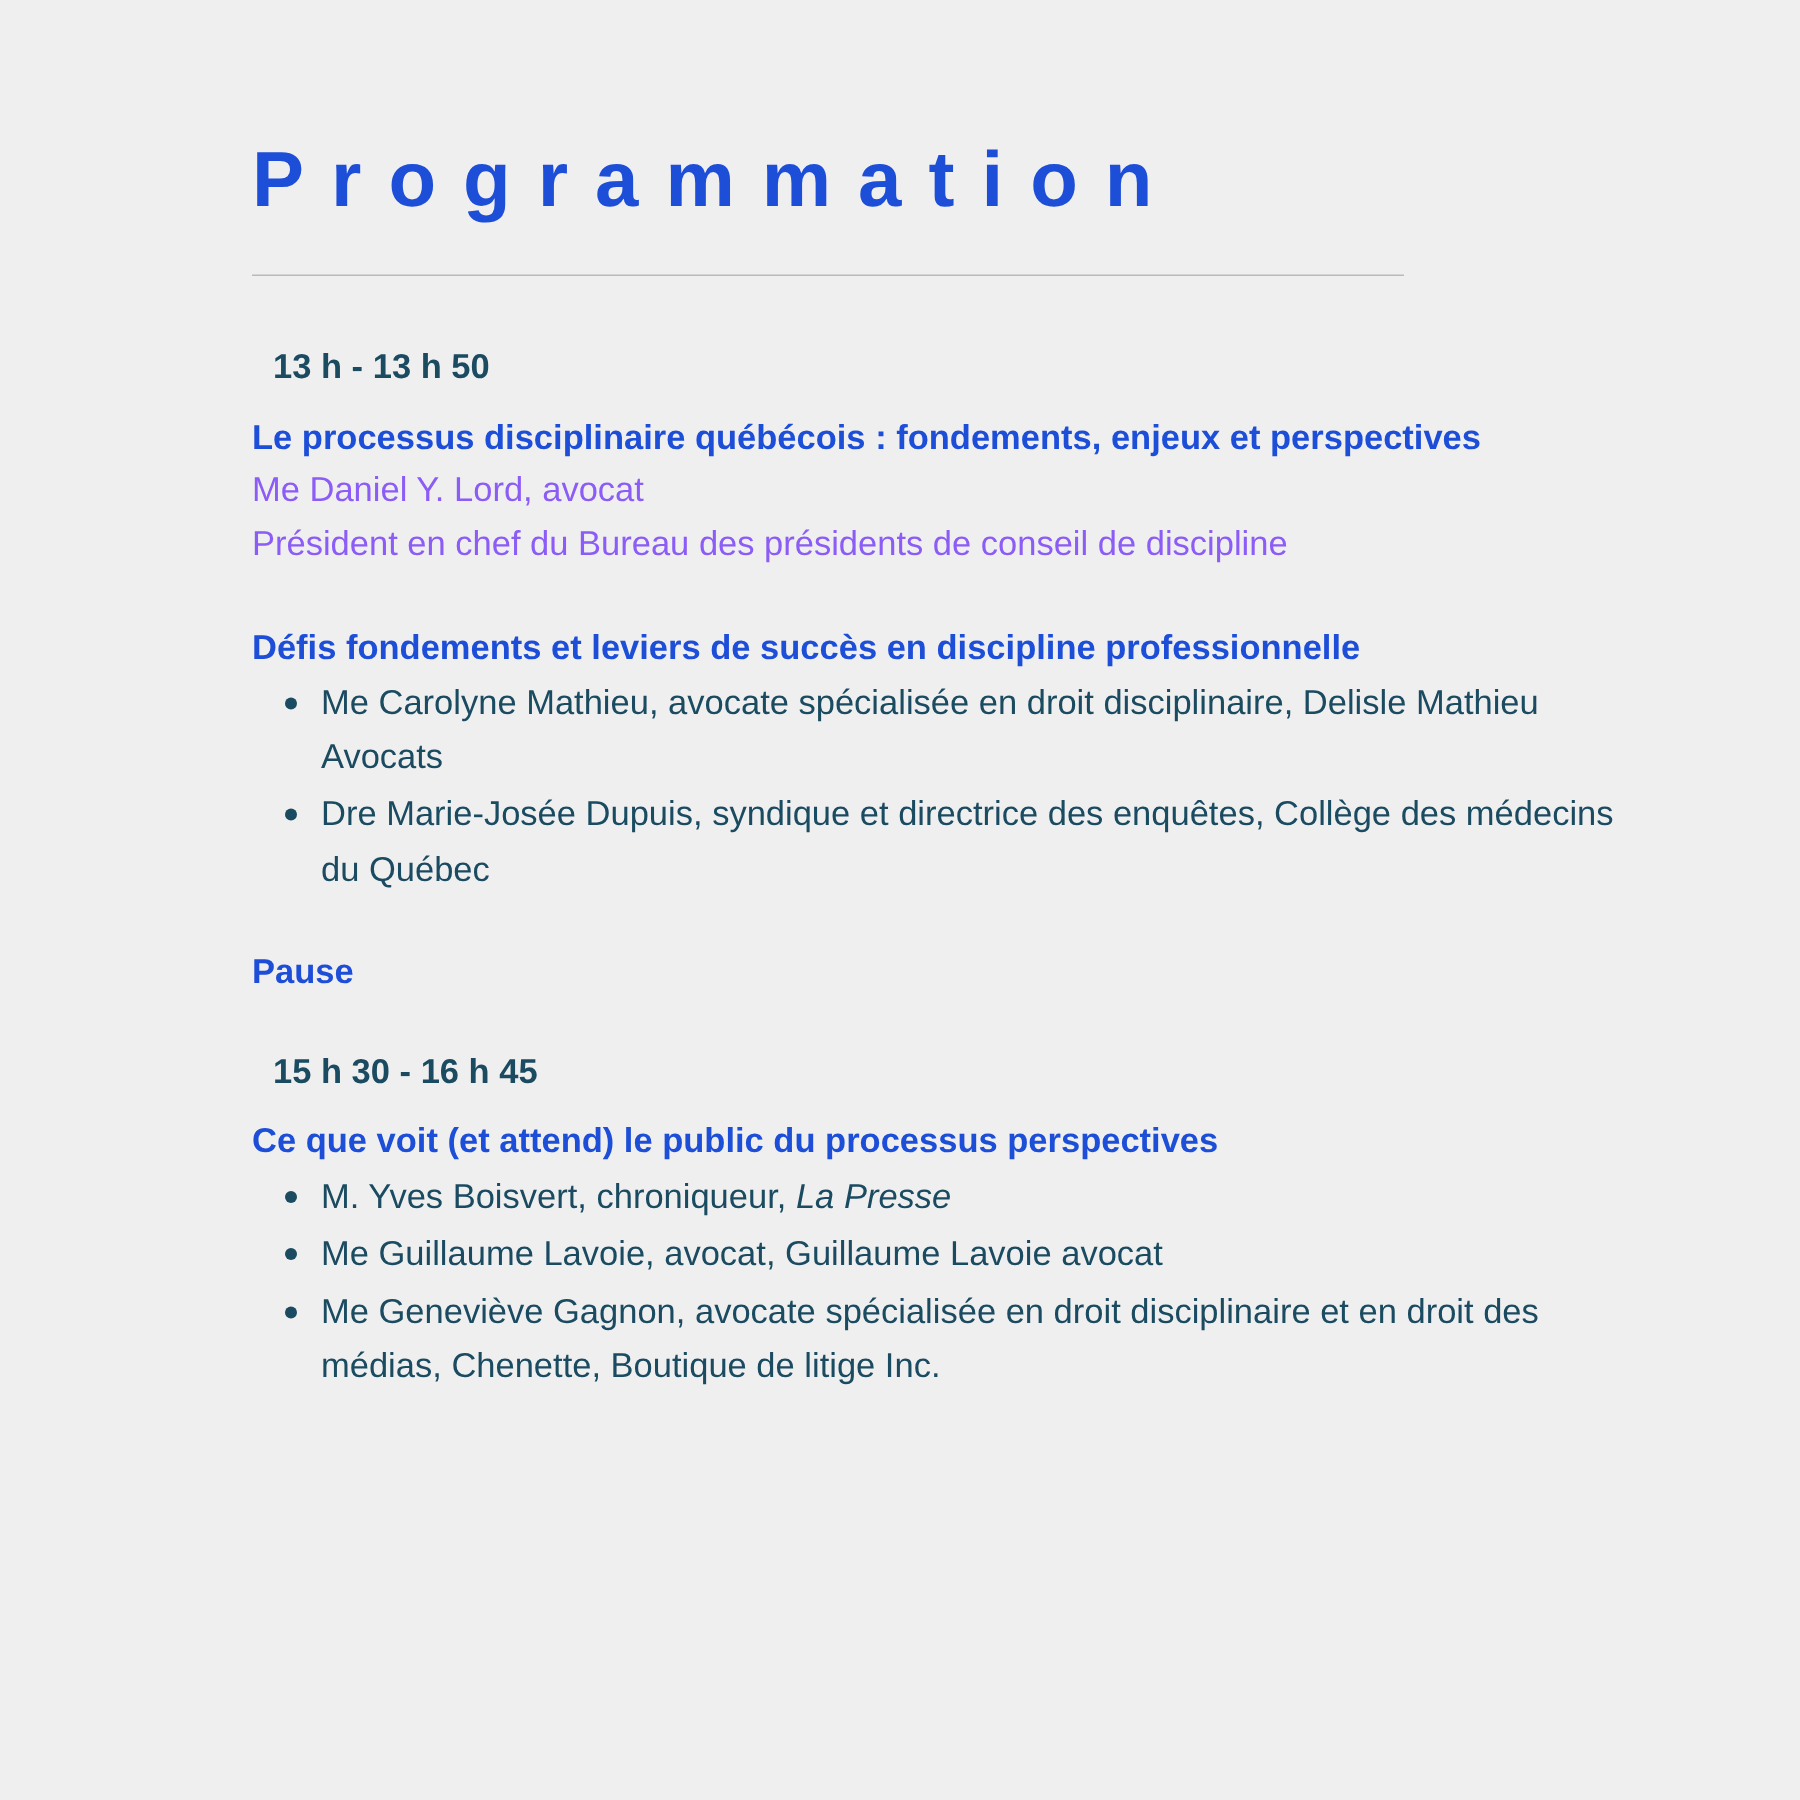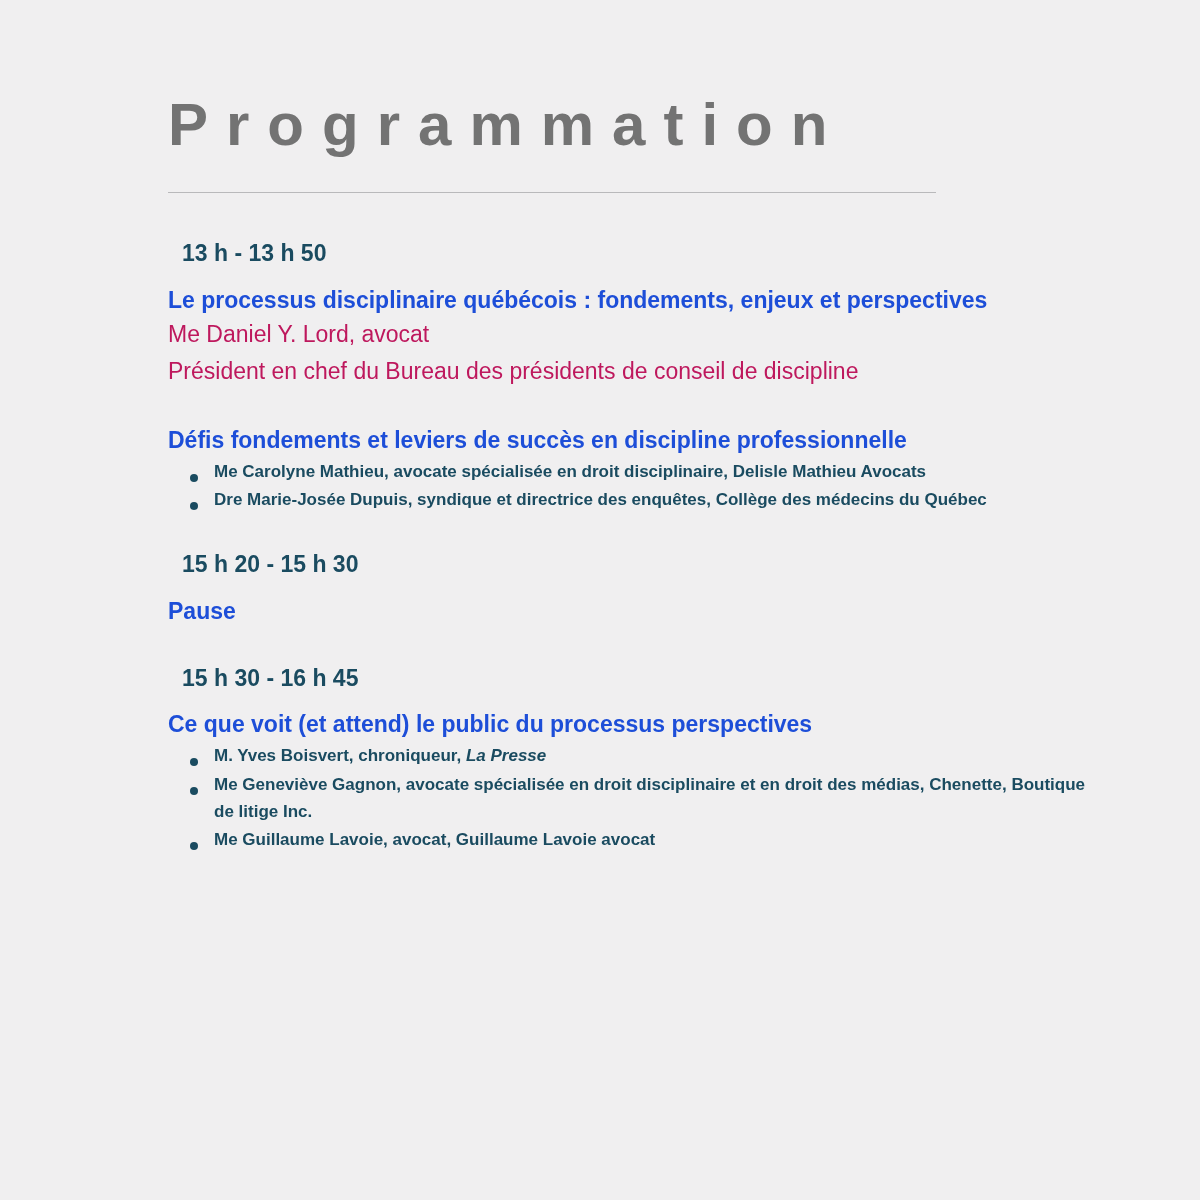--- a/index.html
+++ b/index.html
@@ -15,24 +15,24 @@
     -webkit-font-smoothing: antialiased;
   }
   .page {
     position: relative;
     width: 1200px;
     height: 1200px;
     box-sizing: border-box;
     padding: 92px 110px 0 168px;
   }
   .page-title {
-    font-size: 60px;
+    font-size: 52px;
     font-weight: 700;
     letter-spacing: 18px;
-    color: #737373;
+    color: #1d4ed8;
     margin: 0 0 34px 0;
     line-height: 1.1;
   }
   .title-rule {
     height: 1px;
     background: #b9b9bb;
     width: 768px;
     margin: 0 0 44px 0;
   }
   .session {
@@ -52,34 +52,34 @@
     font-size: 23px;
     font-weight: 700;
     color: #1d4ed8;
     line-height: 1.42;
     margin: 0;
     max-width: 910px;
   }
   .session-line {
     font-size: 23px;
     font-weight: 400;
-    color: #be185d;
+    color: #8b5cf6;
     line-height: 1.6;
     margin: 0;
     max-width: 930px;
   }
   ul.speakers {
     list-style: none;
     margin: 2px 0 0 0;
     padding: 0;
   }
   ul.speakers li {
     position: relative;
-    font-size: 17px;
-    font-weight: 700;
+    font-size: 23px;
+    font-weight: 400;
     line-height: 1.58;
     color: #1a4b60;
     padding-left: 46px;
     margin-bottom: 2px;
     max-width: 960px;
   }
   ul.speakers li::before {
     content: "";
     position: absolute;
     left: 22px;
@@ -110,27 +110,26 @@
 
   <div class="session">
     <p class="session-heading">Défis fondements et leviers de succès en discipline professionnelle</p>
     <ul class="speakers">
       <li>Me Carolyne Mathieu, avocate spécialisée en droit disciplinaire, Delisle Mathieu Avocats</li>
       <li>Dre Marie-Josée Dupuis, syndique et directrice des enquêtes, Collège des médecins du Québec</li>
     </ul>
   </div>
 
   <div class="session">
-    <p class="session-time">15 h 20 - 15 h 30</p>
     <p class="session-heading">Pause</p>
   </div>
 
   <div class="session">
     <p class="session-time">15 h 30 - 16 h 45</p>
     <p class="session-heading">Ce que voit (et attend) le public du processus perspectives</p>
     <ul class="speakers">
       <li><span>M. Yves Boisvert, chroniqueur, </span><span class="ital">La Presse</span></li>
+      <li>Me Guillaume Lavoie, avocat, Guillaume Lavoie avocat</li>
       <li>Me Geneviève Gagnon, avocate spécialisée en droit disciplinaire et en droit des médias, Chenette, Boutique de litige Inc.</li>
-      <li>Me Guillaume Lavoie, avocat, Guillaume Lavoie avocat</li>
     </ul>
   </div>
 
 </div>
 
 </body></html>

